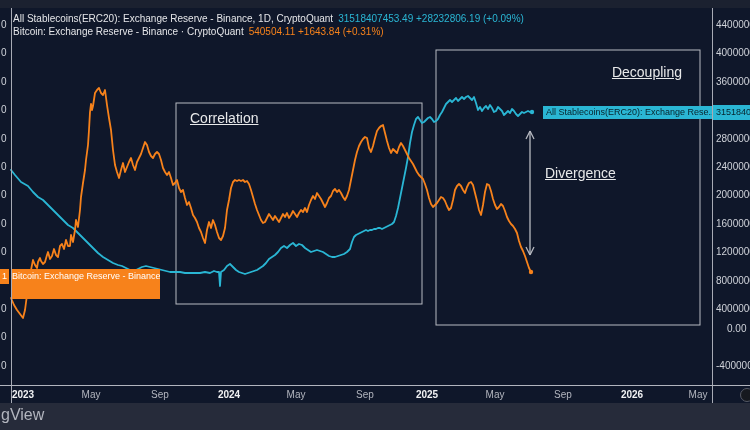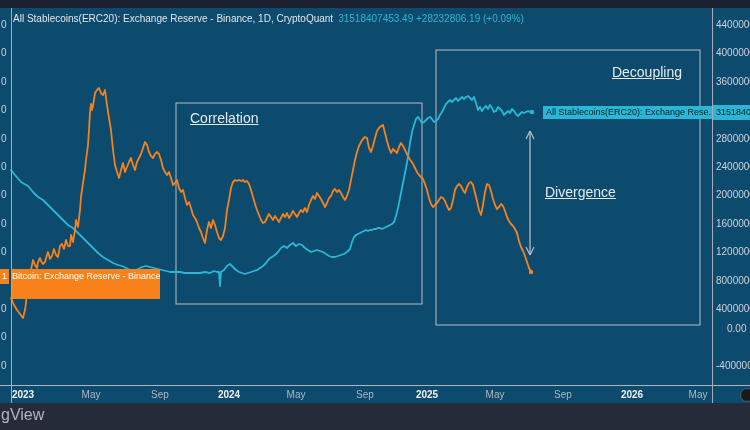--- a/index.html
+++ b/index.html
@@ -1,16 +1,16 @@
 <!DOCTYPE html>
 <html><head>
 <meta charset="utf-8">
 <style>
   html,body{margin:0;padding:0;background:#000;}
-  .stage{position:relative;width:750px;height:430px;background:#0c4a6e;overflow:hidden;
+  .stage{position:relative;width:750px;height:430px;background:#0f172a;overflow:hidden;
          font-family:"Liberation Sans","DejaVu Sans",sans-serif;}
   .topbar{position:absolute;left:0;top:0;width:750px;height:8px;background:#1b2130;}
   .bottombar{position:absolute;left:0;top:403px;width:750px;height:27px;background:#262b3a;}
   .watermark{position:absolute;left:1px;top:406px;font-size:16px;color:#b2b5be;}
   .axis-line-v{position:absolute;top:8px;width:1px;height:395px;background:#a8abb5;}
   .axis-line-h{position:absolute;left:0;top:385px;width:750px;height:1px;background:#b2b5be;}
   #plot-svg{position:absolute;left:0;top:0;}
   .legend{position:absolute;left:13px;top:12px;font-size:10px;line-height:13px;white-space:nowrap;}
   .legend .name{color:#e4e5e8;}
   .legend .val-cyan{color:#2ab6d4;margin-left:5px;}
@@ -55,25 +55,28 @@
     </svg>
 
   <div class="axis-line-v" style="left:11px"></div>
   <div class="axis-line-v" style="left:712px"></div>
   <div class="axis-line-h"></div>
 
   <div class="legend">
     <div>
       <span class="name">All Stablecoins(ERC20): Exchange Reserve - Binance, 1D, CryptoQuant</span><span class="val-cyan">31518407453.49 +28232806.19 (+0.09%)</span>
     </div>
+    <div>
+      <span class="name">Bitcoin: Exchange Reserve - Binance · CryptoQuant</span><span class="val-orange">540504.11 +1643.84 (+0.31%)</span>
+    </div>
   </div>
 
   <div class="anno-label" style="left:190px;top:110px">Correlation</div>
   <div class="anno-label" style="right:68px;top:64px">Decoupling</div>
-  <div class="anno-label" style="left:545px;top:184px">Divergence</div>
+  <div class="anno-label" style="left:545px;top:165px">Divergence</div>
 
   <div class="badge badge-cyan">All Stablecoins(ERC20): Exchange Rese...</div>
   <div class="badge tag-cyan">31518407453.49</div>
   <div class="badge badge-orange">Bitcoin: Exchange Reserve - Binance</div>
   <div class="badge tag-orange">1</div>
 
   <div id="right-axis">
       <span class="ytick" style="top: 19px;">44000000000</span>
       <span class="ytick" style="top: 47px;">40000000000</span>
       <span class="ytick" style="top: 76px;">36000000000</span>

